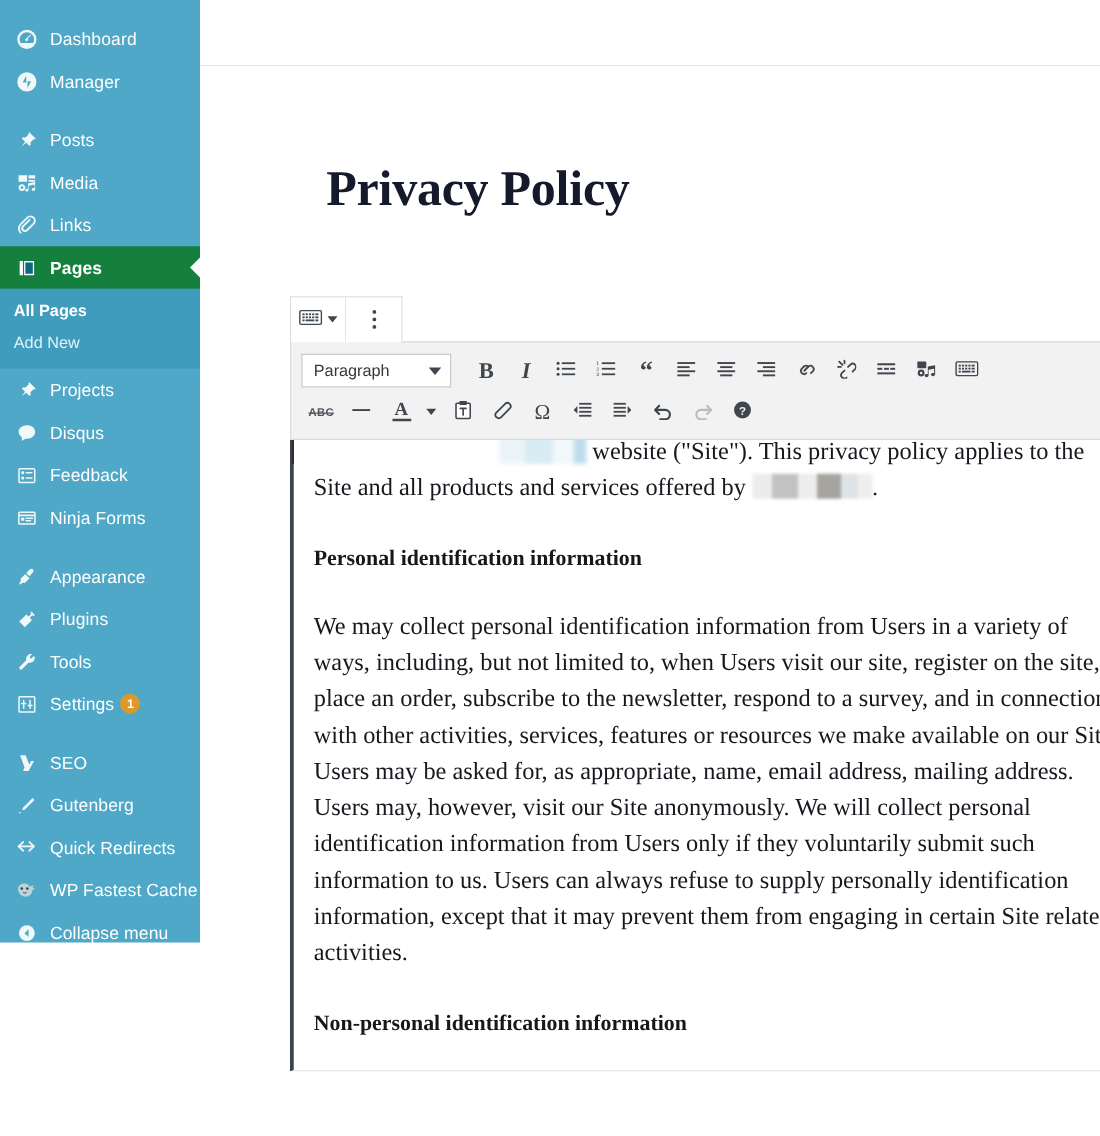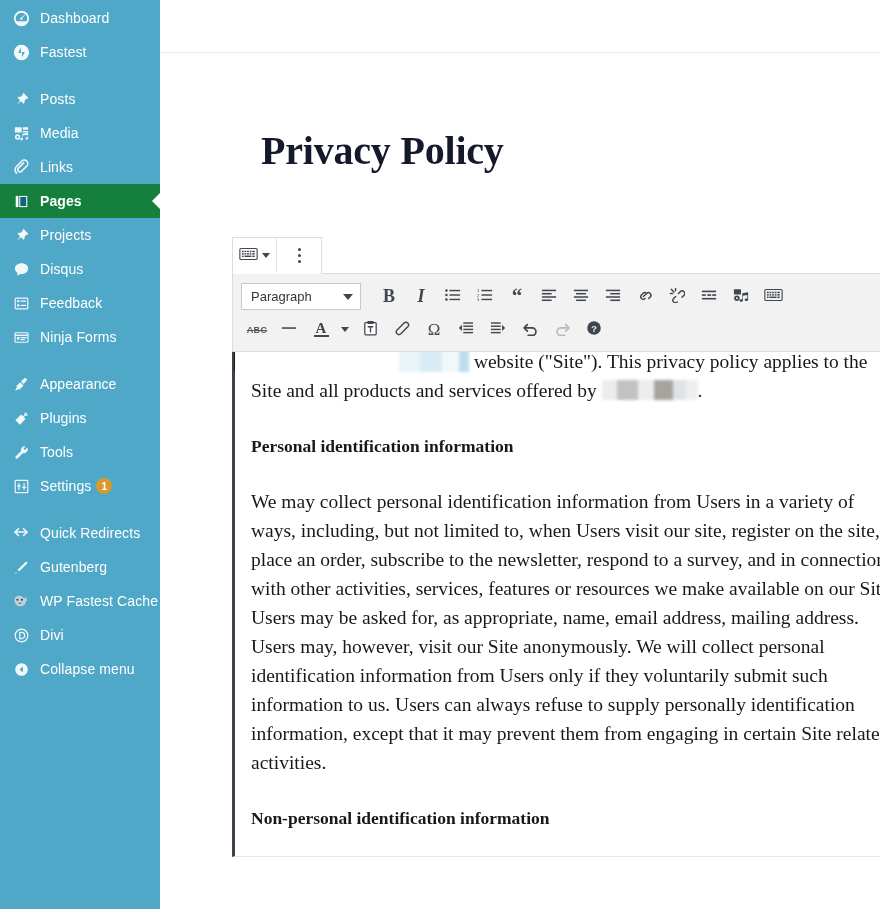--- a/index.html
+++ b/index.html
@@ -10,24 +10,24 @@
     background: #ffffff;
     font-family: "Liberation Sans", sans-serif;
   }
 
   #app { position: relative; width: 880px; height: 909px; display: flex; }
 
   
   #sidebar {
     width: 160px;
     min-width: 160px;
-    height: 909px;
+    height: 754px;
     background: #4fa8c7;
     position: relative;
-    padding-top: 1px;
+    padding-top: 14px;
     color: #ffffff;
     user-select: none;
   }
   .menu-item {
     position: relative;
     display: flex;
     align-items: center;
     height: 34px;
     padding-left: 11px;
     font-size: 14px;
@@ -301,21 +301,21 @@
       </span>
       <span class="mi-label">Dashboard</span>
     </div>
 
     <div class="menu-item">
       <span class="mi-ico">
         <svg class="gi" width="17" height="17" viewBox="0 0 20 20" fill="#fff">
             <path d="M10 1a9 9 0 100 18 9 9 0 000-18zm-.6 3.1v6.4H6.1L9.4 4.1zm1.2 11.8V9.5h3.3l-3.3 6.4z"></path>
           </svg>
       </span>
-      <span class="mi-label">Fastest</span>
+      <span class="mi-label">Manager</span>
     </div>
 
     <div class="menu-gap"></div>
 
     <div class="menu-item">
       <span class="mi-ico">
         <svg class="gi" width="17" height="17" viewBox="0 0 20 20" fill="#fff">
             <path d="M12.3 2.2l-1 1 .6.6-3.1 3.2-2.3-.2-1.2 1.2 3 3-3.5 4.6 4.6-3.5 3 3 1.2-1.2-.2-2.3 3.2-3.1.6.6 1-1-5.9-5.9z"></path>
           </svg>
       </span>
@@ -345,20 +345,24 @@
         <svg class="gi" width="17" height="17" viewBox="0 0 20 20" fill="#fff">
             <path d="M3.2 3.4h3.1v13.2H3.2z"></path>
             <path d="M7.4 3.4h9.4v13.2H7.4z" fill="#fff"></path>
             <path d="M8.6 4.6h7v10.8h-7z" fill="#0e6484"></path>
           </svg>
       </span>
       <span class="mi-label">Pages</span>
       <span class="menu-arrow"></span>
     </div>
 
+    <div class="submenu">
+      <a class="sub-item current">All Pages</a>
+      <a class="sub-item">Add New</a>
+    </div>
 
     <div class="menu-item">
       <span class="mi-ico">
         <svg class="gi" width="17" height="17" viewBox="0 0 20 20" fill="#fff">
             <path d="M12.3 2.2l-1 1 .6.6-3.1 3.2-2.3-.2-1.2 1.2 3 3-3.5 4.6 4.6-3.5 3 3 1.2-1.2-.2-2.3 3.2-3.1.6.6 1-1-5.9-5.9z"></path>
           </svg>
       </span>
       <span class="mi-label">Projects</span>
     </div>
 
@@ -432,63 +436,62 @@
             <path d="M7 6.4v7.2M13 6.4v7.2" stroke-linecap="round"></path>
             <path d="M5.2 9.2h3.6M11.2 11h3.6" stroke-linecap="round"></path>
           </svg>
       </span>
       <span class="mi-label">Settings</span>
       <span class="badge-count">1</span>
     </div>
 
     <div class="menu-gap"></div>
 
+    <div class="menu-item">
+      <span class="mi-ico">
+        <svg class="gi" width="17" height="17" viewBox="0 0 20 20" fill="#fff">
+            <path d="M3.6 2.6h5.2l3.6 9 1.4-3.6h3L11.6 17.4H6.4l1.4-3.6z"></path>
+          </svg>
+      </span>
+      <span class="mi-label">SEO</span>
+    </div>
+
+    <div class="menu-item">
+      <span class="mi-ico">
+        <svg class="gi" width="17" height="17" viewBox="0 0 20 20" fill="#fff">
+            <path d="M15.4 2.8l1.8 1.8-9.1 9.1-2.5.7.7-2.5zM3.4 15.6l1.1 1.1-2 .9z"></path>
+          </svg>
+      </span>
+      <span class="mi-label">Gutenberg</span>
+    </div>
 
     <div class="menu-item">
       <span class="mi-ico">
         <svg class="gi" width="18" height="18" viewBox="0 0 20 20" fill="none" stroke="#fff" stroke-width="1.7" stroke-linecap="round" stroke-linejoin="round">
             <path d="M7.2 5.2L3.2 9l4 3.8"></path>
             <path d="M12.8 5.2L16.8 9l-4 3.8"></path>
             <path d="M4.4 9h11"></path>
           </svg>
       </span>
       <span class="mi-label">Quick Redirects</span>
-    </div>
-
-    <div class="menu-item">
-      <span class="mi-ico">
-        <svg class="gi" width="17" height="17" viewBox="0 0 20 20" fill="#fff">
-            <path d="M15.4 2.8l1.8 1.8-9.1 9.1-2.5.7.7-2.5zM3.4 15.6l1.1 1.1-2 .9z"></path>
-          </svg>
-      </span>
-      <span class="mi-label">Gutenberg</span>
     </div>
 
     <div class="menu-item">
       <span class="mi-ico">
         <svg class="gi" width="19" height="17" viewBox="0 0 22 20" fill="#c9d6dc">
             <path d="M2.6 8.6c0-3 2.6-5.4 5.8-5.4 2.4 0 4.5 1.3 5.4 3.2l3.8-1.6-1.2 2.8 2.4.5-2.6 1.4c.2 3.4-2.8 6.2-6.4 6.2-3.4 0-6.3-2.4-6.8-5.5z"></path>
             <circle cx="6.2" cy="8" r="1.2" fill="#2b3a42"></circle>
             <circle cx="11.4" cy="8" r="1.2" fill="#2b3a42"></circle>
             <path d="M7.4 11.6c.8.9 2.6.9 3.4 0" stroke="#2b3a42" stroke-width=".9" fill="none"></path>
           </svg>
       </span>
       <span class="mi-label">WP Fastest Cache</span>
     </div>
 
 
-    <div class="menu-item">
-      <span class="mi-ico">
-        <svg class="gi" width="17" height="17" viewBox="0 0 20 20" fill="none" stroke="#fff" stroke-width="1.5">
-            <circle cx="10" cy="10" r="7.4"></circle>
-            <path d="M8 6.4h2.2a3.6 3.6 0 010 7.2H8z" stroke-width="1.5"></path>
-          </svg>
-      </span>
-      <span class="mi-label">Divi</span>
-    </div>
 
     <div class="menu-item">
       <span class="mi-ico">
         <svg class="gi" width="17" height="17" viewBox="0 0 20 20">
             <circle cx="10" cy="10" r="7.4" fill="#fff"></circle>
             <path d="M11.6 6.4L7.8 10l3.8 3.6z" fill="#4fa8c7"></path>
           </svg>
       </span>
       <span class="mi-label">Collapse menu</span>
     </div>

